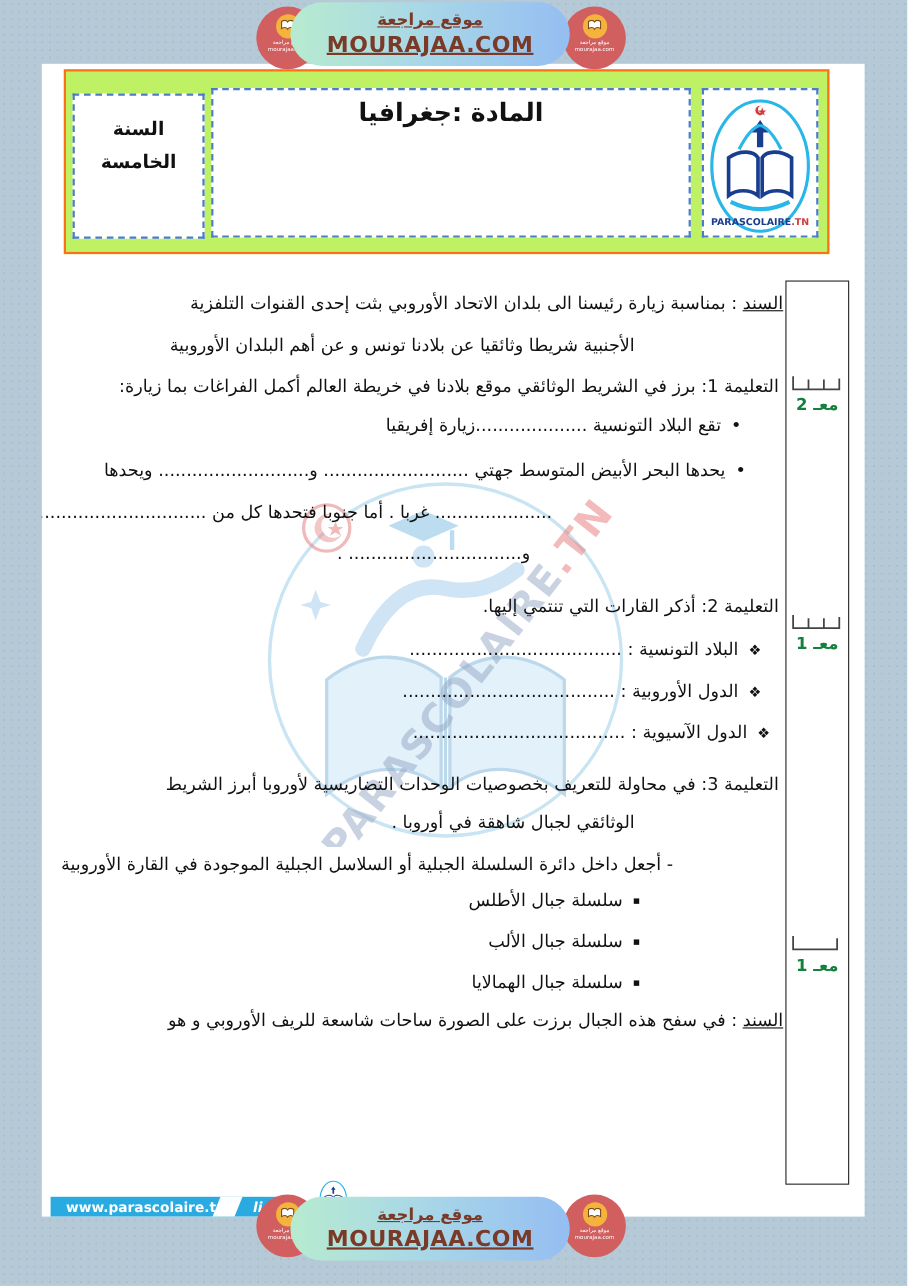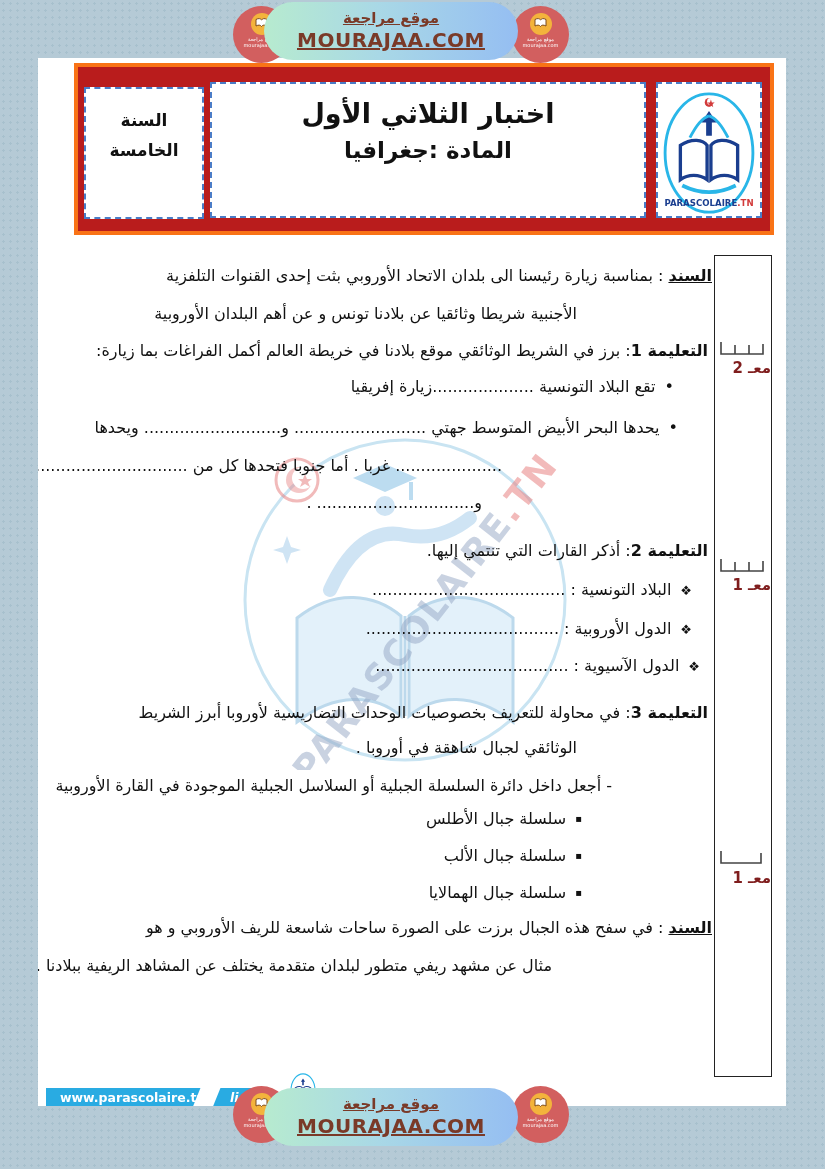--- a/index.html
+++ b/index.html
@@ -8,43 +8,43 @@
     background-color:#b5cad6;
     background-image: radial-gradient(#a7c0cd 1px, transparent 1.2px);
     background-size:7px 7px;
     font-family:"DejaVu Sans", sans-serif;
   }
   .page {
     position:absolute; left:38px; top:58px; width:748px; height:1048px;
     background:#ffffff; overflow:hidden; z-index:1;
   }
   
-  .header-box { position:absolute; left:36px; top:5px; width:692px; height:164px;
-    border:4px solid #f97316; background:#b91c1c; z-index:3; }
+  .header-box { position:absolute; left:20px; top:5px; width:692px; height:164px;
+    border:2px solid #f97316; background:#bef264; z-index:3; }
   .dashbox { position:absolute; border:2px dashed #4a7cc7; box-sizing:border-box; background:#fff; }
   .year-box { left:6px; top:20px; width:120px; height:132px; text-align:center;
     font-weight:bold; font-size:17px; color:#111; padding-top:16px; line-height:30px; }
   .title-box { left:132px; top:15px; width:436px; height:136px; text-align:center; color:#111; }
   .title-1 { font-weight:bold; font-size:27px; margin-top:14px; }
   .title-2 { font-weight:bold; font-size:23px; margin-top:8px; }
   .logo-box { left:578px; top:15px; width:106px; height:136px; }
   .logo-box svg { display:block; margin:6px auto 0; }
   
   .marks-col { position:absolute; left:676px; top:197px; width:56px; height:820px;
     border:1px solid #222; background:#fff; z-index:2; }
   .mark-ticks { position:absolute; left:4px; }
-  .mark-label { position:absolute; width:100%; font-weight:bold;
-    font-size:15px; color:#7f1d1d; direction:rtl; }
+  .mark-label { position:absolute; width:100%; text-align:center; font-weight:bold;
+    font-size:15px; color:#15803d; direction:rtl; }
   
   .watermark { position:absolute; left:197px; top:372px; z-index:0; }
   
   .text-area { position:absolute; left:18px; top:0; width:656px; height:100%;
     direction:rtl; z-index:2; color:#111; }
   .line { position:absolute; font-size:16px; line-height:26px; white-space:nowrap; }
-  .lbl { font-weight:bold; }
+  .lbl { font-weight:normal; }
   .u { text-decoration:underline; }
   .blt { margin-left:9px; }
   .blt-diamond { font-size:13px; }
   .blt-square { font-size:10px; vertical-align:2px; }
   
   .fbar { position:absolute; left:8px; top:1030px; width:216px; height:22px;
     background:#29abe2; z-index:2; color:#fff; font-size:12.5px; font-weight:bold;
     line-height:20px; }
   .fbar .url { margin-left:14px; }
   .fbar .slash { position:absolute; left:150px; top:0; width:20px; height:22px;
@@ -101,21 +101,20 @@
         <text text-anchor="middle" font-size="36" font-weight="bold" fill="rgba(148,165,196,0.5)" letter-spacing="2"><tspan>PARASCOLAIRE</tspan><tspan fill="rgba(232,130,130,0.55)">.TN</tspan></text>
       </g>
     </svg>
 
     <div class="header-box">
       <div class="dashbox year-box" dir="rtl">
         <div>السنة</div>
         <div>الخامسة</div>
       </div>
       <div class="dashbox title-box" dir="rtl">
-        <div class="title-1">اختبار الثلاثي الأول</div>
         <div class="title-2">المادة :جغرافيا</div>
       </div>
       <div class="dashbox logo-box">
         <svg width="96" height="126" viewBox="0 0 100 132">
           <ellipse cx="50" cy="66" rx="46" ry="62" fill="#ffffff" stroke="#29b6e8" stroke-width="3"></ellipse>
           <circle cx="50" cy="13" r="4.5" fill="#d23b3b"></circle>
           <circle cx="51.5" cy="12" r="3.5" fill="#ffffff"></circle>
           <polygon points="52,10 53,13 56,13 53.5,15 54.5,18 52,16 49.5,18 50.5,15 48,13 51,13" fill="#d23b3b"></polygon>
           <polygon points="50,22 58,34 53,34 53,48 47,48 47,34 42,34" fill="#1a3e8f"></polygon>
           <path d="M30,50 Q40,30 50,27 M70,50 Q60,30 50,27" fill="none" stroke="#29b6e8" stroke-width="3"></path>
@@ -198,23 +197,20 @@
       <div class="line" style="top:785px; right:130px">
         <span class="blt blt-square">▪</span><span>سلسلة جبال الألب</span>
       </div>
       <div class="line" style="top:822px; right:130px">
         <span class="blt blt-square">▪</span><span>سلسلة جبال الهمالايا</span>
       </div>
 
       <div class="line" style="top:857px; right:0">
         <span class="lbl u">السند</span><span> : في سفح هذه الجبال برزت على الصورة ساحات شاسعة للريف الأوروبي و هو</span>
       </div>
-      <div class="line" style="top:895px; right:160px">
-        <span>مثال عن مشهد ريفي متطور لبلدان متقدمة يختلف عن المشاهد الريفية ببلادنا .</span>
-      </div>
     </div>
 
     <svg class="footer-mini-logo" width="26" height="36" viewBox="0 0 100 132">
       <ellipse cx="50" cy="66" rx="46" ry="62" fill="#ffffff" stroke="#29b6e8" stroke-width="4"></ellipse>
       <polygon points="50,22 58,34 53,34 53,48 47,48 47,34 42,34" fill="#1a3e8f"></polygon>
       <path d="M20,58 C32,50 44,52 48,58 L48,94 C40,88 28,88 20,94 Z" fill="#ffffff" stroke="#1a3e8f" stroke-width="4"></path>
       <path d="M80,58 C68,50 56,52 52,58 L52,94 C60,88 72,88 80,94 Z" fill="#ffffff" stroke="#1a3e8f" stroke-width="4"></path>
       <path d="M22,100 Q50,114 78,100" fill="none" stroke="#29b6e8" stroke-width="5"></path>
     </svg>
 

